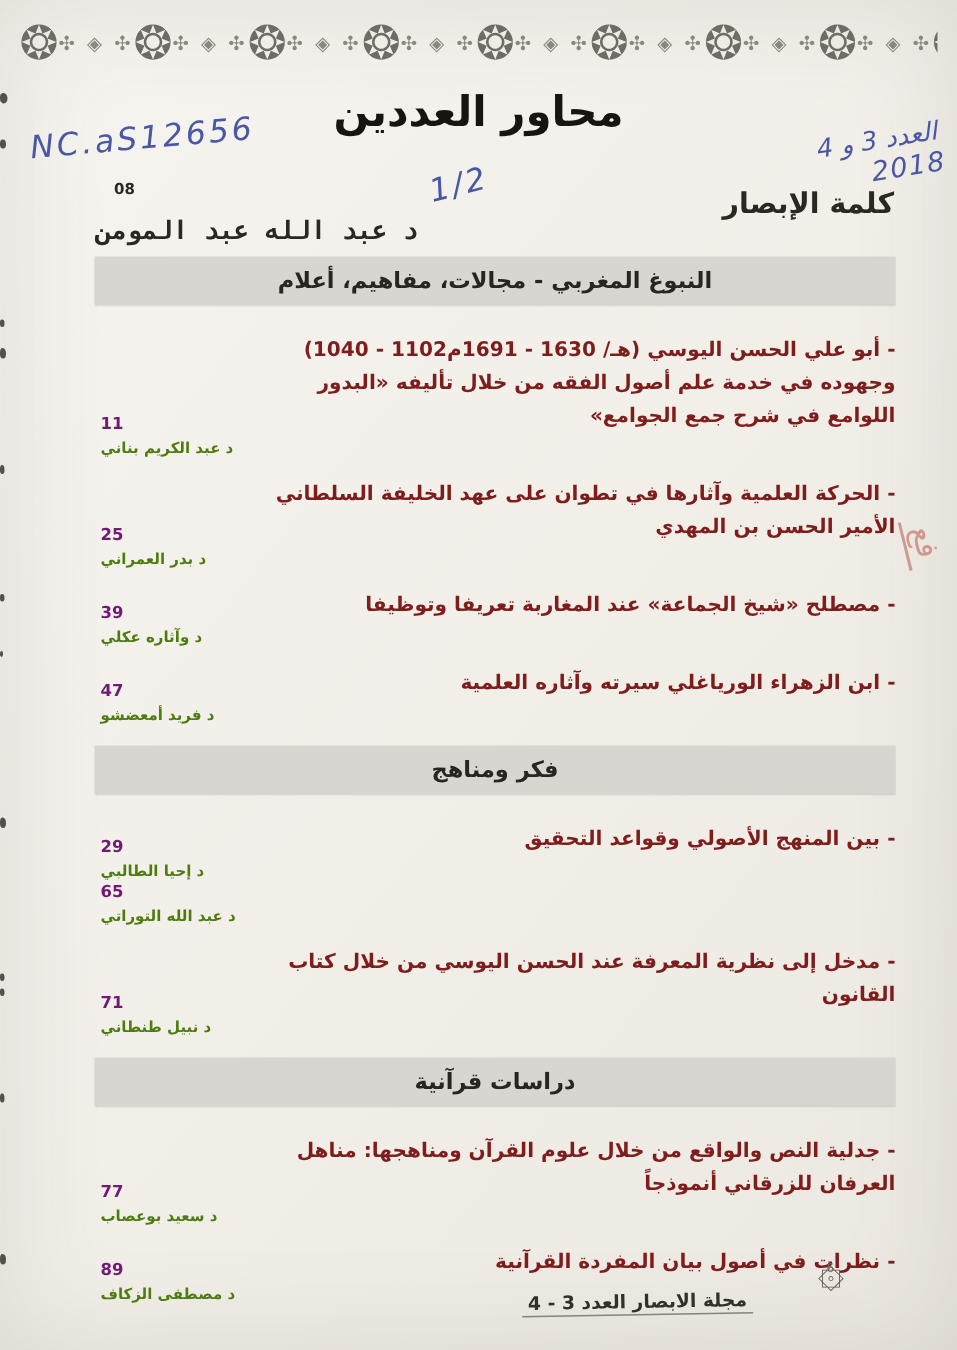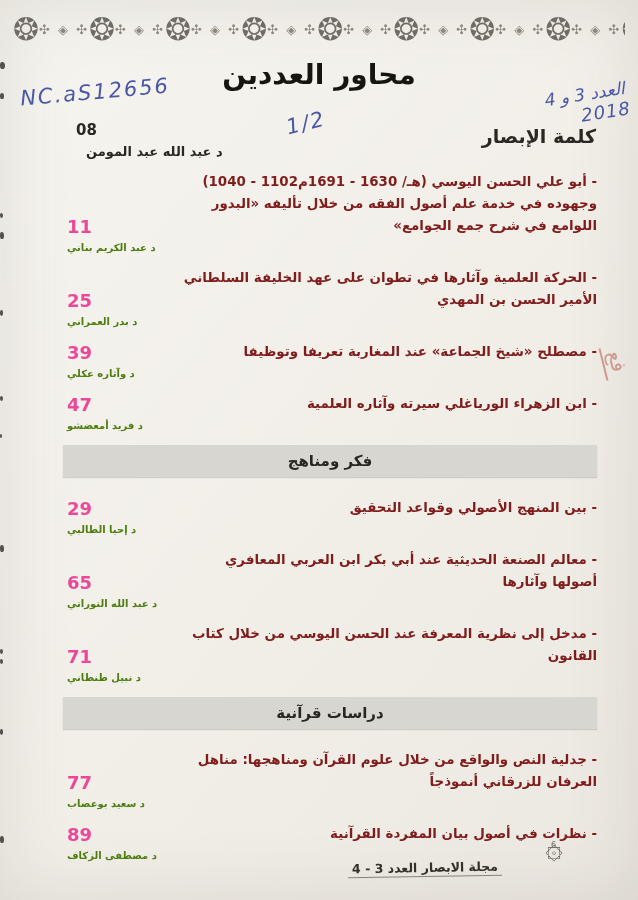--- a/index.html
+++ b/index.html
@@ -20,34 +20,34 @@
   
   .hand{position:absolute;color:#4a57a6;font-style:italic;white-space:nowrap;}
   .hand-catalog{top:80px;left:20px;font-size:21px;letter-spacing:2px;transform:rotate(-5deg);}
   .hand-issue{top:84px;right:8px;font-size:17px;direction:rtl;text-align:center;transform:rotate(-7deg) skewY(-2deg);}
   .hand-issue .l2{margin-left:38px;font-size:18px;letter-spacing:1px;}
   .hand-fraction{top:111px;left:286px;font-size:21px;transform:rotate(-14deg);letter-spacing:2px;}
   .hand-note{position:absolute;top:348px;right:6px;color:#c98d82;font-size:21px;
     transform:rotate(76deg);border-bottom:2px solid #c98d82;padding:0 6px 1px 6px;opacity:.85;}
   
   .kalima{position:absolute;top:121px;left:63px;right:42px;height:50px;}
-  .k-page{position:absolute;left:13px;top:0;font-weight:bold;font-size:15px;}
-  .k-author{position:absolute;left:23px;top:23px;font-weight:bold;font-size:13px;direction:rtl;}
+  .k-page{position:absolute;left:13px;top:0;font-weight:bold;font-size:10px;}
+  .k-author{position:absolute;left:1px;top:23px;font-weight:bold;font-size:17px;direction:rtl;font-family:Liberation Mono, monospace;}
   .k-title{position:absolute;right:0;top:4px;font-weight:bold;font-size:19px;direction:rtl;}
   
   #sections{position:absolute;top:171px;left:63px;right:41px;}
   .section{margin-bottom:9px;}
   .section-bar{height:32px;line-height:32px;background:#d8d6d1;text-align:center;
     font-weight:bold;font-size:15px;color:#29261f;direction:rtl;
     box-shadow:0 1px 1px rgba(60,55,45,.18);margin-bottom:20px;}
   .entry{position:relative;direction:rtl;margin-bottom:9px;}
   .entry-title{font-weight:bold;font-size:13.4px;line-height:22px;text-align:right;
     padding-left:118px;color:#7f1d1d;}
-  .entry-page{position:absolute;left:4px;bottom:21px;font-weight:bold;font-size:18px;
-    direction:ltr;color:#ec4899;}
+  .entry-page{position:absolute;left:4px;bottom:21px;font-weight:bold;font-size:11px;
+    direction:ltr;color:#701a75;}
   .entry-author{font-weight:bold;font-size:10px;line-height:21px;height:21px;
     text-align:left;padding-left:4px;color:#4d7c0f;}
   
   .footer-line{position:absolute;top:860px;left:348px;font-size:12.5px;font-weight:bold;
     direction:rtl;color:#33302a;border-bottom:1px solid #87837a;padding:0 4px 1px 4px;
     transform:rotate(-1deg);}
   .ornament{position:absolute;top:831px;left:537px;width:34px;height:34px;color:#5d5b53;}
   .ornament .star{font-size:30px;line-height:34px;display:block;text-align:center;}
   .ornament .six{position:absolute;top:10px;left:14px;font-size:8px;color:#6e6b62;}
   
@@ -87,20 +87,21 @@
 <div class="hand-note">فع</div>
 
 <div class="kalima">
   <span class="k-page">08</span>
   <span class="k-author">د عبد الله عبد المومن</span>
   <span class="k-title">كلمة الإبصار</span>
 </div>
 
 <div id="sections">
     <div class="section">
+      <div class="section-bar">النبوغ المغربي - مجالات، مفاهيم، أعلام</div>
       <div class="entry">
         <div class="entry-title">- أبو علي الحسن اليوسي ⁦(1040 - 1102هـ/ 1630 - 1691م)⁩ وجهوده في خدمة علم أصول الفقه من خلال تأليفه «البدور اللوامع في شرح جمع الجوامع»</div>
         <span class="entry-page">11</span>
         <div class="entry-author">د عبد الكريم بناني</div>
       </div>
       <div class="entry">
         <div class="entry-title">- الحركة العلمية وآثارها في تطوان على عهد الخليفة السلطاني الأمير الحسن بن المهدي</div>
         <span class="entry-page">25</span>
         <div class="entry-author">د بدر العمراني</div>
       </div>
@@ -116,21 +117,20 @@
       </div>
     </div>
     <div class="section">
       <div class="section-bar">فكر ومناهج</div>
       <div class="entry">
         <div class="entry-title">- بين المنهج الأصولي وقواعد التحقيق</div>
         <span class="entry-page">29</span>
         <div class="entry-author">د إحيا الطالبي</div>
       </div>
       <div class="entry">
-        <div class="entry-title">- معالم الصنعة الحديثية عند أبي بكر ابن العربي المعافري أصولها وآثارها</div>
         <span class="entry-page">65</span>
         <div class="entry-author">د عبد الله التوراتي</div>
       </div>
       <div class="entry">
         <div class="entry-title">- مدخل إلى نظرية المعرفة عند الحسن اليوسي من خلال كتاب القانون</div>
         <span class="entry-page">71</span>
         <div class="entry-author">د نبيل طنطاني</div>
       </div>
     </div>
     <div class="section">

